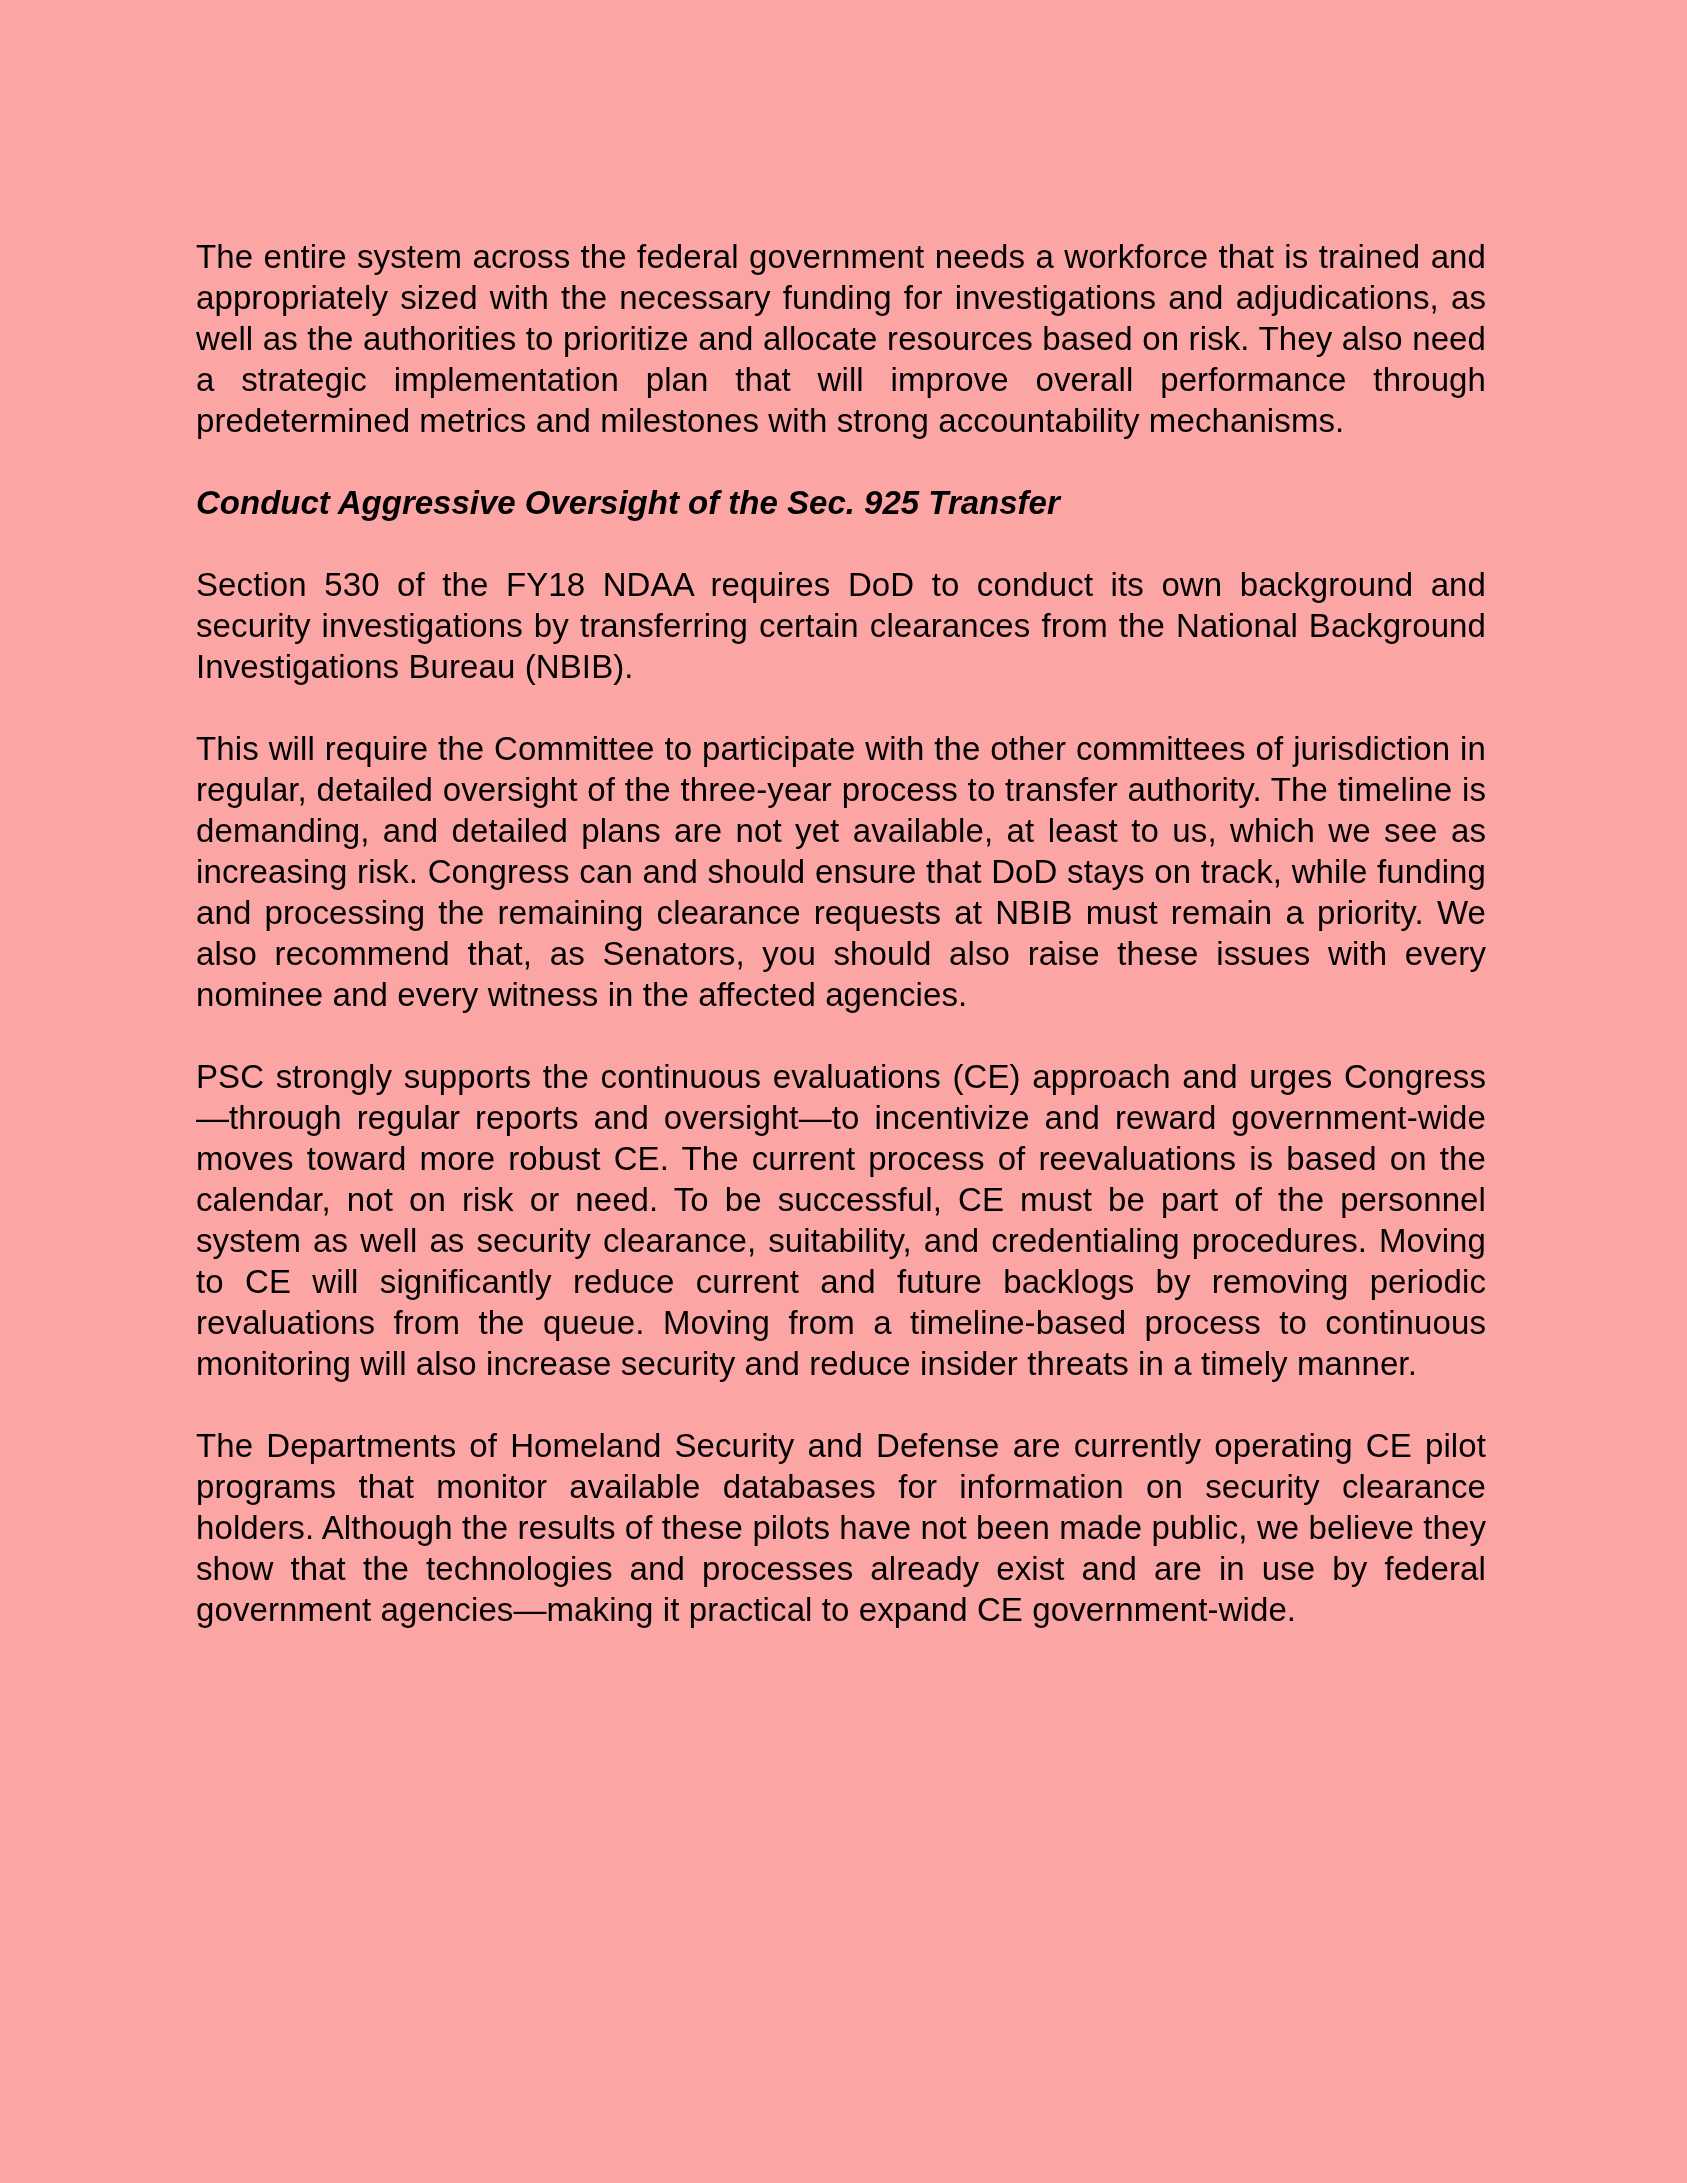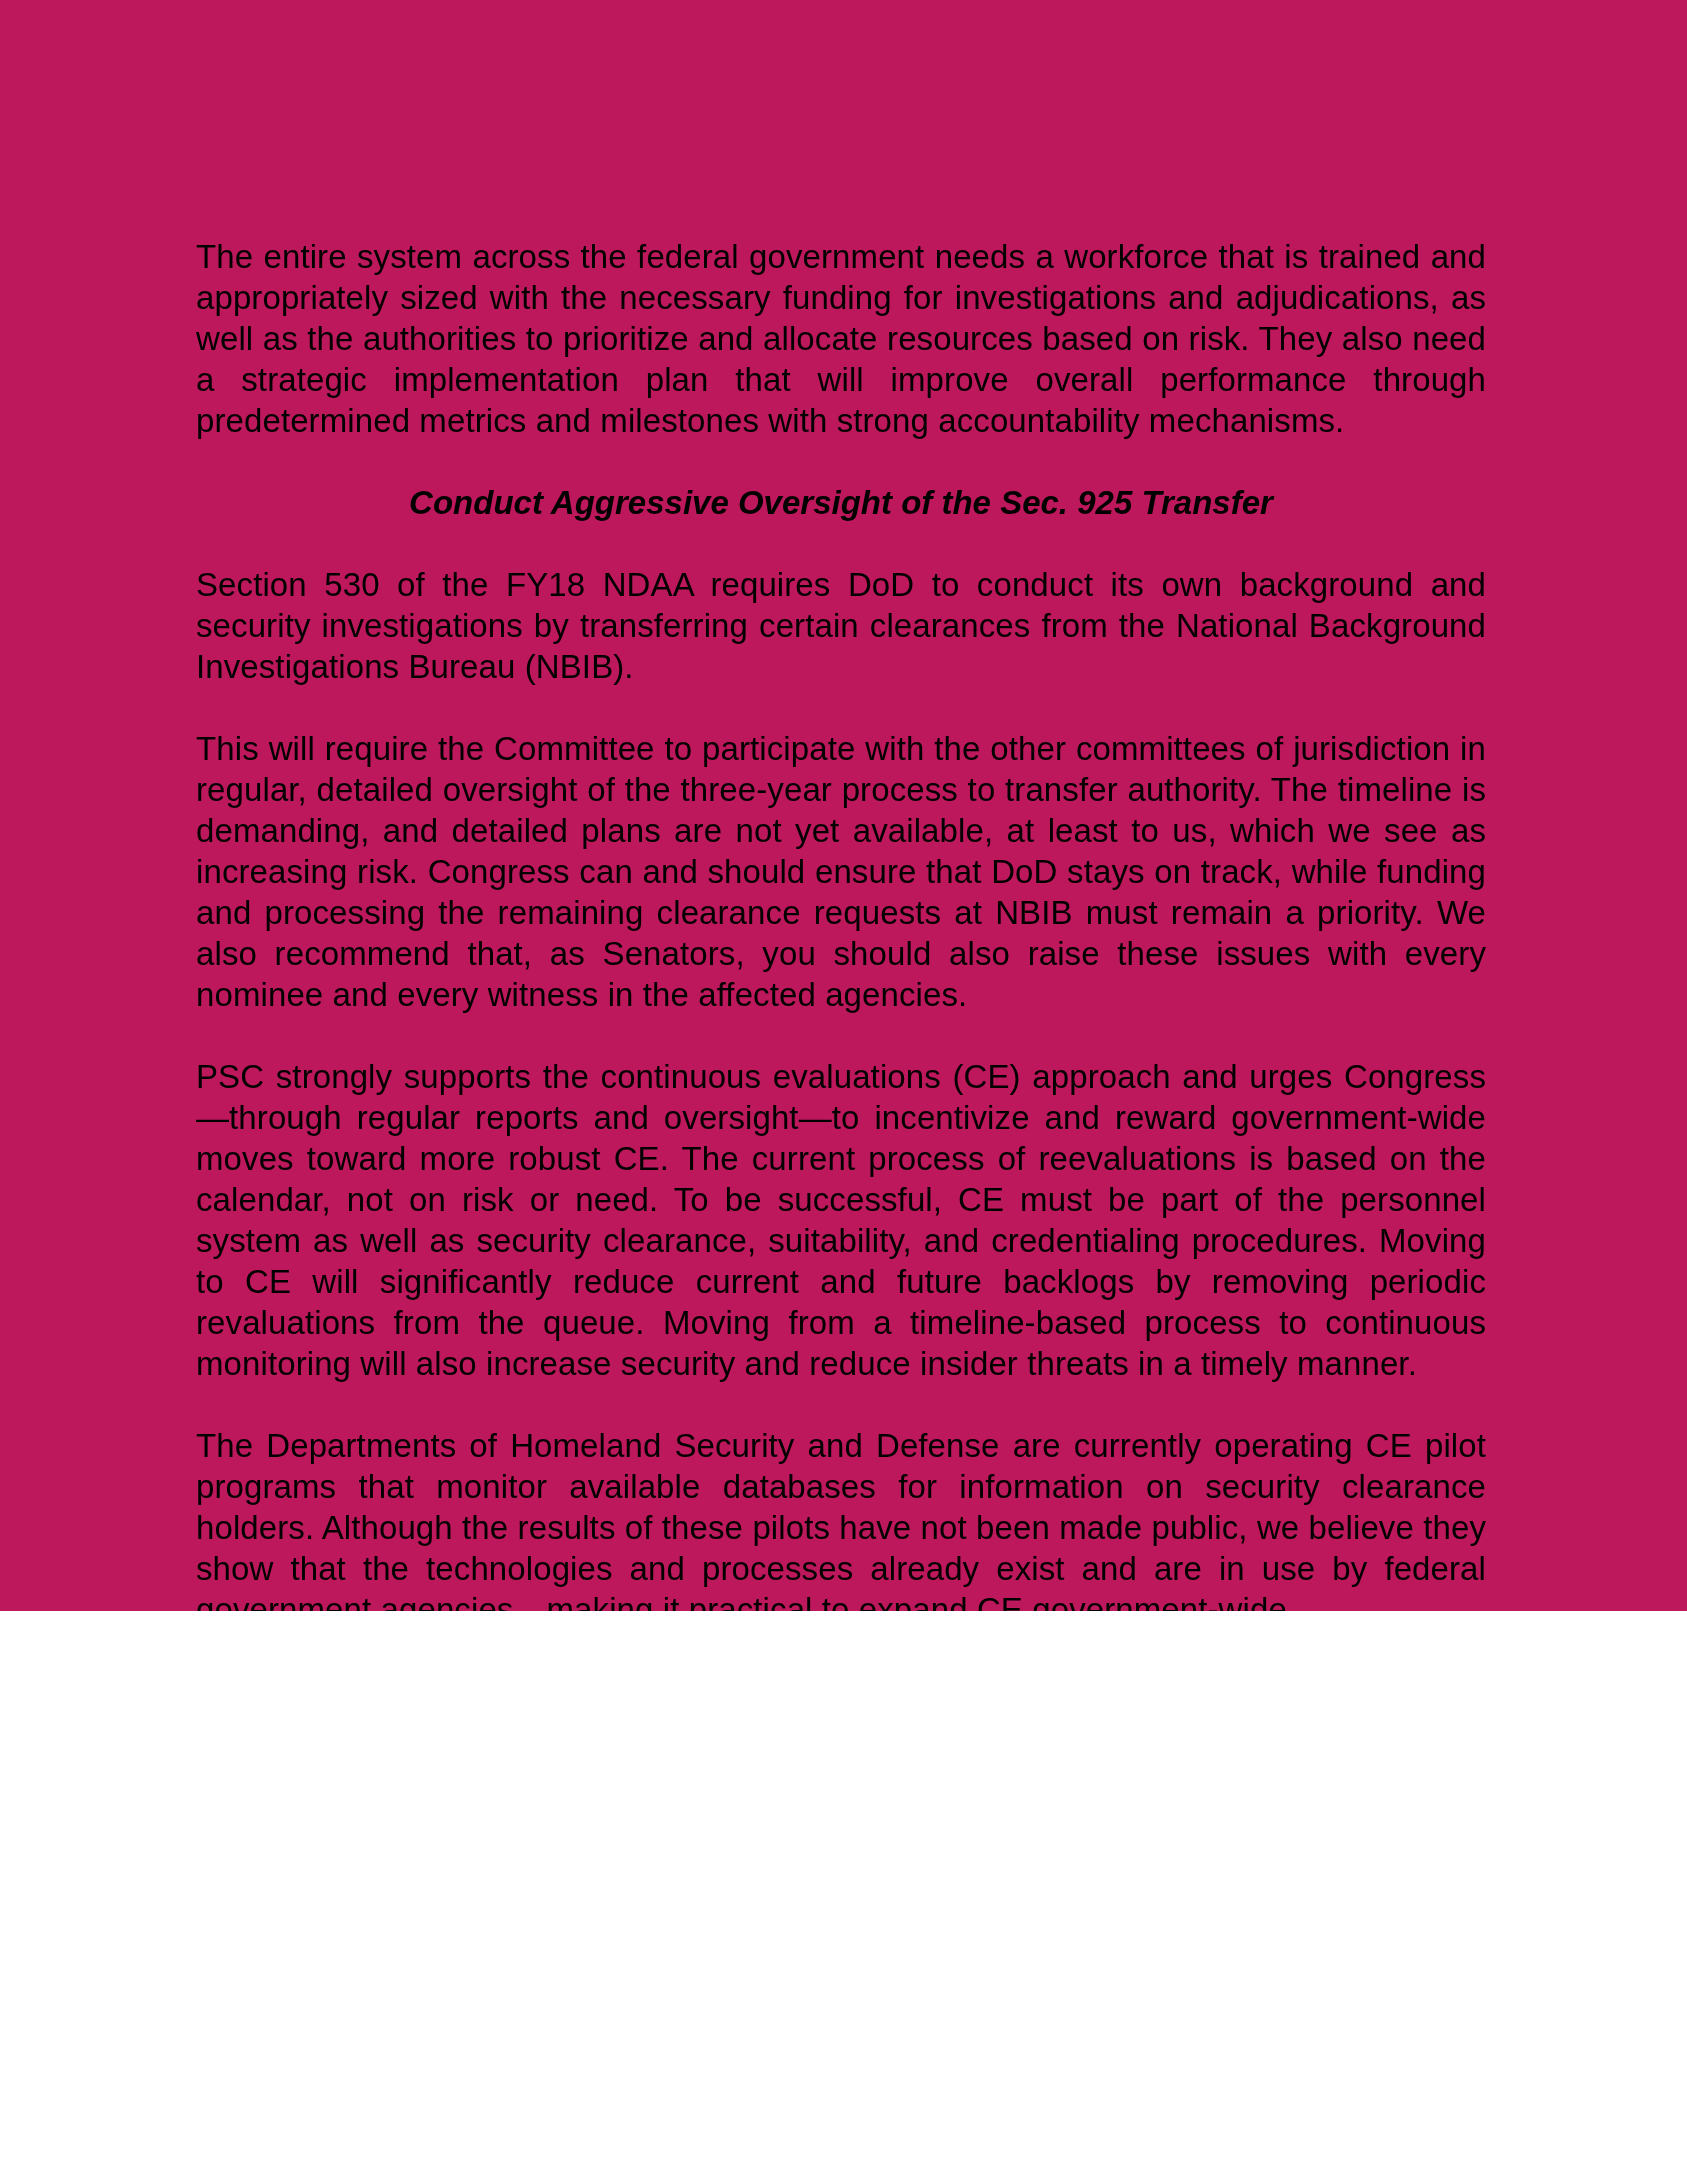--- a/index.html
+++ b/index.html
@@ -3,22 +3,22 @@
 <meta charset="utf-8">
 <style>
   html, body {
     margin: 0;
     padding: 0;
     background: #ffffff;
   }
   .page {
     position: relative;
     width: 1687px;
-    height: 1611px;
-    background: #be185d;
+    height: 2183px;
+    background: #fca5a5;
     color: #000000;
     font-family: "Liberation Sans", "DejaVu Sans", sans-serif;
     overflow: hidden;
   }
   .content {
     position: absolute;
     top: 236px;
     left: 196px;
     width: 1290px;
   }
@@ -29,21 +29,21 @@
     text-align: justify;
     text-justify: inter-word;
     letter-spacing: 0.1px;
   }
   .section-heading {
     font-size: 33px;
     line-height: 41px;
     margin: 0 0 41px 0;
     font-weight: bold;
     font-style: italic;
-    text-align: center;
+    text-align: left;
   }
 </style>
 </head>
 <body>
 
 <div class="page">
   <div class="content">
     <p class="body-para">The entire system across the federal government needs a workforce that is trained and appropriately sized with the necessary funding for investigations and adjudications, as well as the authorities to prioritize and allocate resources based on risk. They also need a strategic implementation plan that will improve overall performance through predetermined metrics and milestones with strong accountability mechanisms.</p>
 
 

